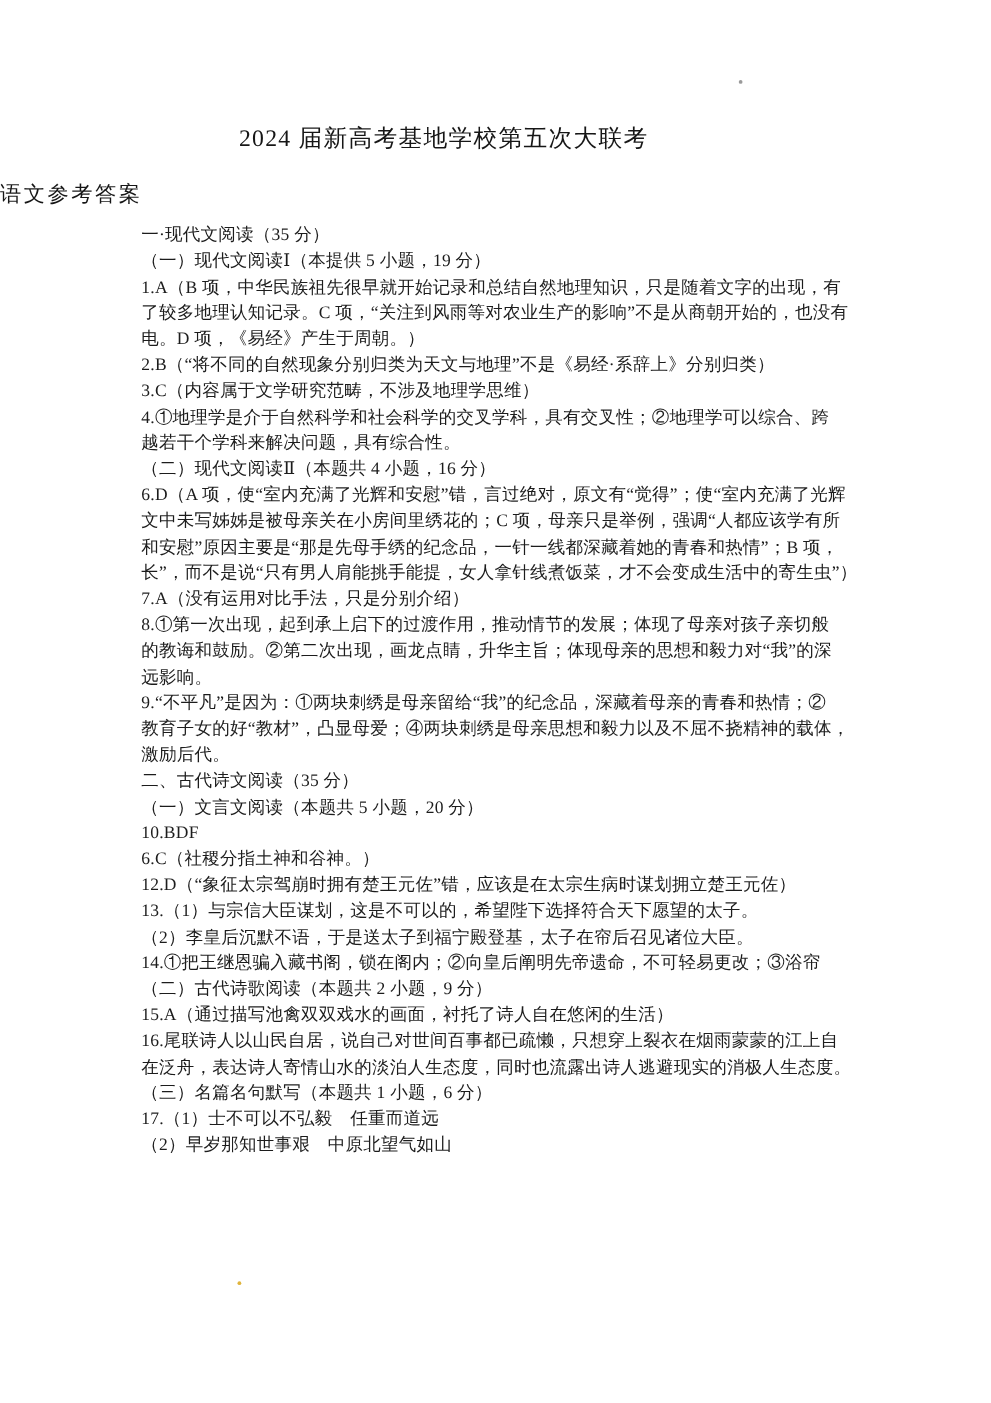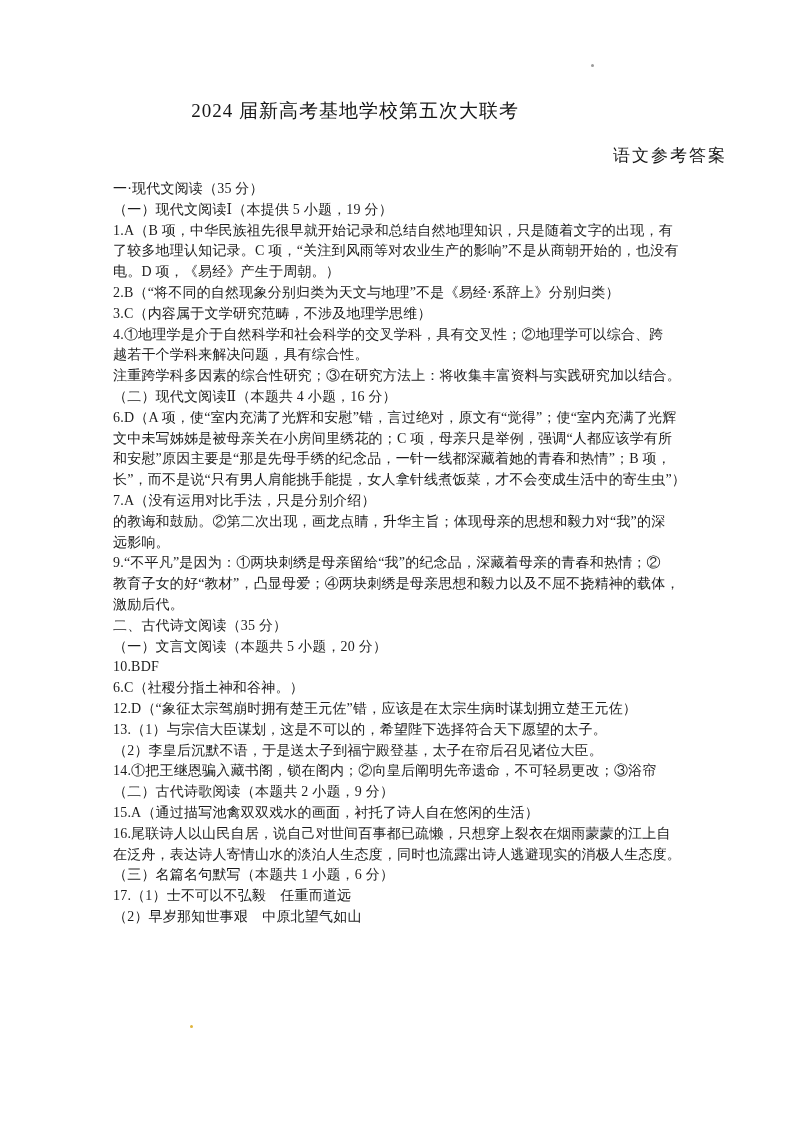--- a/index.html
+++ b/index.html
@@ -6,21 +6,21 @@
   body{
     width:793px;height:1122px;background:#ffffff;position:relative;
     font-family:"Liberation Serif","DejaVu Serif",serif;
     color:#1c1c1c;overflow:hidden;
   }
   .page-title{
     position:absolute;top:98px;left:0;width:710px;text-align:center;
     font-size:19px;letter-spacing:1px;color:#161616;white-space:nowrap;
   }
   .page-subtitle{
-    position:absolute;top:144px;left:0;width:727px;text-align:right;
+    position:absolute;top:144px;left:0;width:727px;text-align:left;
     font-size:17px;letter-spacing:2px;color:#161616;white-space:nowrap;
   }
   .content{
     position:absolute;left:113px;top:179px;width:578px;
   }
   .line{
     height:20.8px;line-height:20.8px;font-size:14px;letter-spacing:0.2px;
     white-space:nowrap;color:#1c1c1c;
   }
   .speck-top{
@@ -42,27 +42,27 @@
   <div class="content">
       <div class="line">一·现代文阅读（35 分）</div>
       <div class="line">（一）现代文阅读Ⅰ（本提供 5 小题，19 分）</div>
       <div class="line">1.A（B 项，中华民族祖先很早就开始记录和总结自然地理知识，只是随着文字的出现，有</div>
       <div class="line">了较多地理认知记录。C 项，“关注到风雨等对农业生产的影响”不是从商朝开始的，也没有</div>
       <div class="line">电。D 项，《易经》产生于周朝。）</div>
       <div class="line">2.B（“将不同的自然现象分别归类为天文与地理”不是《易经·系辞上》分别归类）</div>
       <div class="line">3.C（内容属于文学研究范畴，不涉及地理学思维）</div>
       <div class="line">4.①地理学是介于自然科学和社会科学的交叉学科，具有交叉性；②地理学可以综合、跨</div>
       <div class="line">越若干个学科来解决问题，具有综合性。</div>
-      <div class="line">注重跨学科多因素的综合性研究；③在研究方法上：将收集丰富资料与实践研究加以结合。</div>
       <div class="line">（二）现代文阅读Ⅱ（本题共 4 小题，16 分）</div>
       <div class="line">6.D（A 项，使“室内充满了光辉和安慰”错，言过绝对，原文有“觉得”；使“室内充满了光辉</div>
       <div class="line">文中未写姊姊是被母亲关在小房间里绣花的；C 项，母亲只是举例，强调“人都应该学有所</div>
       <div class="line">和安慰”原因主要是“那是先母手绣的纪念品，一针一线都深藏着她的青春和热情”；B 项，</div>
       <div class="line">长”，而不是说“只有男人肩能挑手能提，女人拿针线煮饭菜，才不会变成生活中的寄生虫”）</div>
       <div class="line">7.A（没有运用对比手法，只是分别介绍）</div>
+      <div class="line">8.①第一次出现，起到承上启下的过渡作用，推动情节的发展；体现了母亲对孩子亲切般</div>
       <div class="line">的教诲和鼓励。②第二次出现，画龙点睛，升华主旨；体现母亲的思想和毅力对“我”的深</div>
       <div class="line">远影响。</div>
       <div class="line">9.“不平凡”是因为：①两块刺绣是母亲留给“我”的纪念品，深藏着母亲的青春和热情；②</div>
       <div class="line">教育子女的好“教材”，凸显母爱；④两块刺绣是母亲思想和毅力以及不屈不挠精神的载体，</div>
       <div class="line">激励后代。</div>
       <div class="line">二、古代诗文阅读（35 分）</div>
       <div class="line">（一）文言文阅读（本题共 5 小题，20 分）</div>
       <div class="line">10.BDF</div>
       <div class="line">6.C（社稷分指土神和谷神。）</div>
       <div class="line">12.D（“象征太宗驾崩时拥有楚王元佐”错，应该是在太宗生病时谋划拥立楚王元佐）</div>

